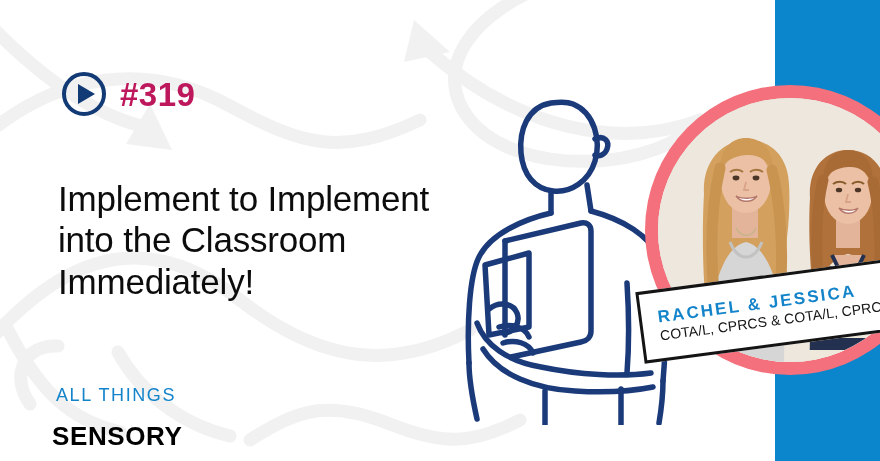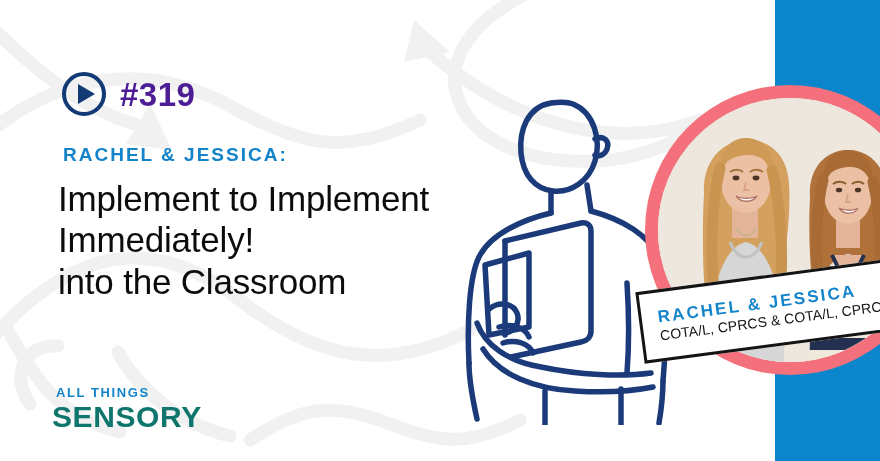--- a/index.html
+++ b/index.html
@@ -58,21 +58,21 @@
     width: 0;
     height: 0;
     border-left: 17px solid #123a75;
     border-top: 10px solid transparent;
     border-bottom: 10px solid transparent;
     margin-left: 5px;
   }
   .episode-num {
     font-size: 33px;
     font-weight: 700;
-    color: #4c1d95;
+    color: #be185d;
     letter-spacing: 0.5px;
     line-height: 1;
   }
 
   
   .eyebrow {
     position: absolute;
     left: 63px;
     top: 145px;
     font-size: 19px;
@@ -99,33 +99,33 @@
 
   
   .brand {
     position: absolute;
     left: 52px;
     top: 386px;
     line-height: 1;
   }
   .brand .l1 {
     display: block;
-    font-size: 13px;
-    font-weight: 700;
+    font-size: 18px;
+    font-weight: 400;
     letter-spacing: 1.6px;
     color: #1383ca;
     margin-left: 4px;
   }
   .brand .l2 {
     display: block;
-    font-size: 30px;
+    font-size: 26px;
     font-weight: 700;
     letter-spacing: 0.6px;
-    color: #0f766e;
-    margin-top: 3px;
+    color: #000000;
+    margin-top: 19px;
   }
 
   
   .figure-art {
     position: absolute;
     left: 455px;
     top: 95px;
     width: 240px;
     height: 330px;
   }
@@ -220,26 +220,25 @@
 
   <div class="blue-band"></div>
 
   <div class="episode-row">
     <div class="play-badge">
       <span class="tri"></span>
     </div>
     <div class="episode-num">#319</div>
   </div>
 
-  <div class="eyebrow">RACHEL &amp; JESSICA:</div>
 
   <div class="title">
     <span class="line">Implement to Implement</span>
+    <span class="line">into the Classroom</span>
     <span class="line">Immediately!</span>
-    <span class="line">into the Classroom</span>
   </div>
 
   <div class="brand">
     <span class="l1">ALL THINGS</span>
     <span class="l2">SENSORY</span>
   </div>
 
   <svg class="figure-art" viewBox="0 0 240 330">
     <g fill="none" stroke="#1b3a7a" stroke-width="5.5" stroke-linecap="round" stroke-linejoin="round">
 

